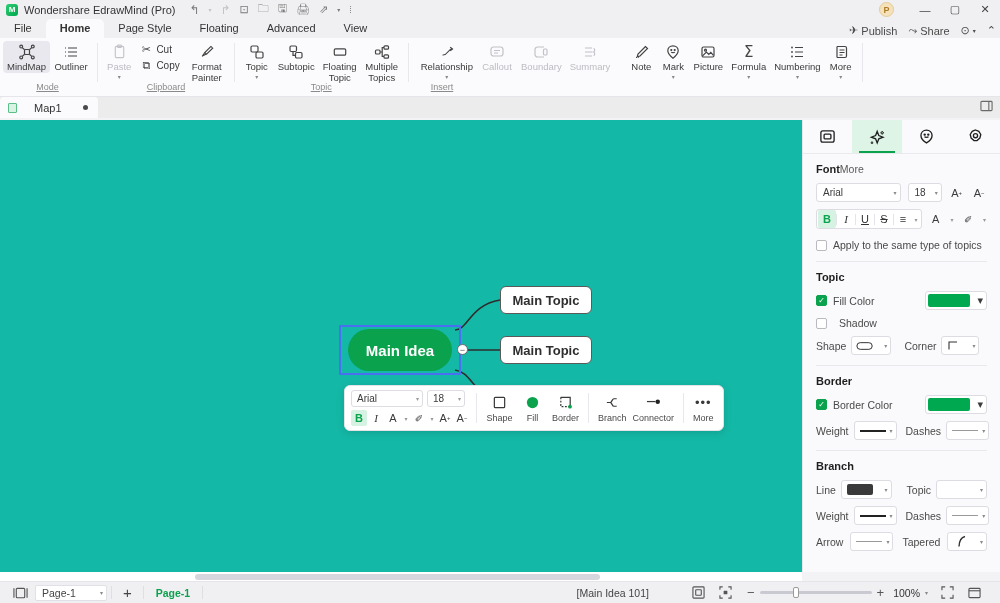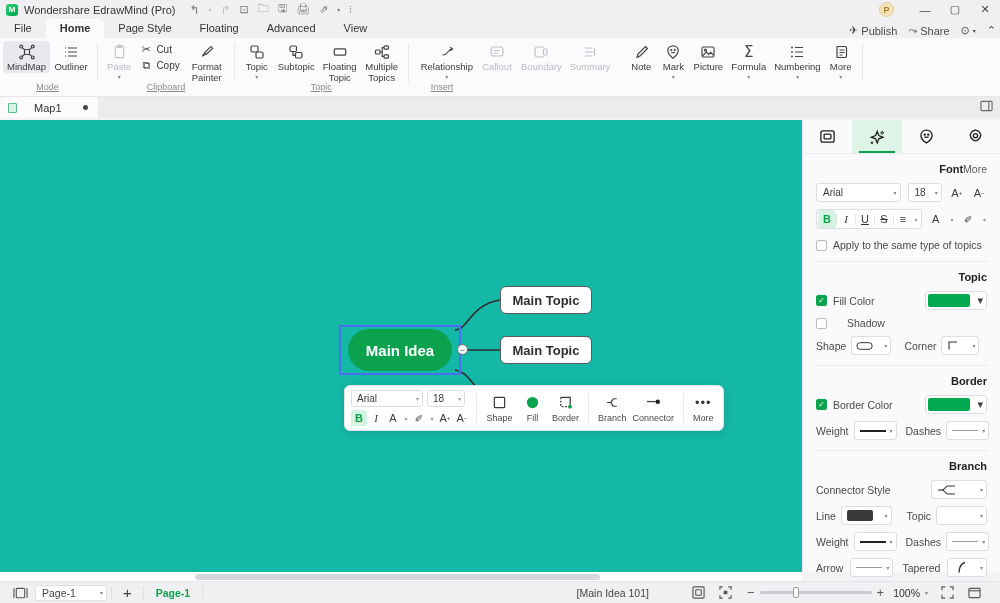--- a/index.html
+++ b/index.html
@@ -138,21 +138,21 @@
     position:absolute; right:0; top:120px; width:198px; height:452px;
     background:#fafafc; border-left:1px solid #e6e6ea;
   }
   .ptabs { display:flex; height:34px; border-bottom:1px solid #e9e9ee; }
   .ptab { flex:1; display:flex; align-items:center; justify-content:center; position:relative; }
   .ptab.active { background:#ddf4e7; }
   .ptab.active:after {
     content:""; position:absolute; bottom:0; left:14%; width:72%; height:2px; background:#0aa24c;
   }
   .sect { padding:9px 13px 0 13px; }
-  .sect-hd { display:flex; align-items:center; justify-content:flex-end; margin-bottom:8px;}
+  .sect-hd { display:flex; align-items:center; justify-content:flex-start; margin-bottom:8px;}
   .sect-title { font-size:11px; font-weight:bold; color:#1f1f1f; }
   .sect-more { font-size:10.5px; color:#5a5a5a; }
   .row { display:flex; align-items:center; gap:7px; margin-bottom:7px;}
   .lab { font-size:10.5px; color:#4a4a4a; }
   .ctl {
     display:flex;align-items:center;justify-content:space-between;
     background:#fff;border:1px solid #dcdce2;border-radius:3px;
     height:19px;padding:0 3px 0 6px;font-size:10px;color:#3a3a3a;
   }
   .ctl .cv{font-size:6px;color:#8a8a8a;padding-left:4px;}
@@ -686,21 +686,21 @@
         <span class="sect-title">Topic</span>
       </div>
       <div class="row" style="gap:6px">
         <span class="chk on">✓</span>
         <span class="lab">Fill Color</span>
         <div class="swatch" style="margin-left:auto">
           <span class="sw"></span>
           <span class="cv">▾</span>
         </div>
       </div>
-      <div class="row" style="gap:20px">
+      <div class="row" style="gap:12px">
         <span class="chk"></span>
         <span class="lab">Shadow</span>
       </div>
       <div class="row" style="gap:5px">
         <span class="lab">Shape</span>
         <div class="ctl" style="width:40px;padding-left:4px">
           <svg class="i" width="18" height="10" viewBox="0 0 20 10" stroke="#333" stroke-width="1.1" fill="none">
               <rect x="1" y="1.3" width="17" height="7.4" rx="3.7"></rect>
             </svg>
           <span class="cv">▾</span>
@@ -741,32 +741,20 @@
           <span class="cv">▾</span>
         </div>
       </div>
     </div>
 
     <div class="divider"></div>
 
     <div class="sect">
       <div class="sect-hd">
         <span class="sect-title">Branch</span>
-      </div>
-      <div class="row">
-        <span class="lab">Connector Style</span>
-        <div class="ctl ctl-line" style="margin-left:auto;padding-left:5px">
-          <svg class="i" width="22" height="12" viewBox="0 0 22 12" stroke="#333" stroke-width="1.1" fill="none">
-            <path d="M1 6h4"></path>
-              <path d="M5 6c3 0 3-4 6-4h4"></path>
-              <path d="M5 6c3 0 3 4 6 4h4"></path>
-              <path d="M15 2h3M15 10h3"></path>
-          </svg>
-          <span class="cv">▾</span>
-        </div>
       </div>
       <div class="row" style="gap:5px">
         <span class="lab">Line</span>
         <div class="ctl ctl-line" style="padding-left:5px">
           <span class="mini-sw"></span>
           <span class="cv">▾</span>
         </div>
         <span class="lab" style="margin-left:10px">Topic</span>
         <div class="ctl ctl-line" style="justify-content:flex-end">
           <span class="cv">▾</span>

